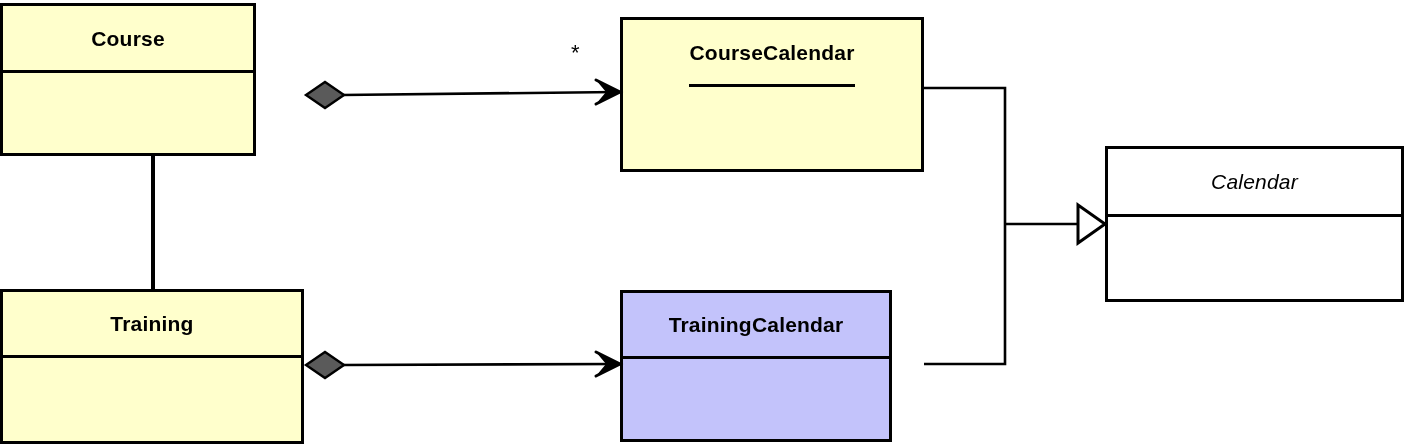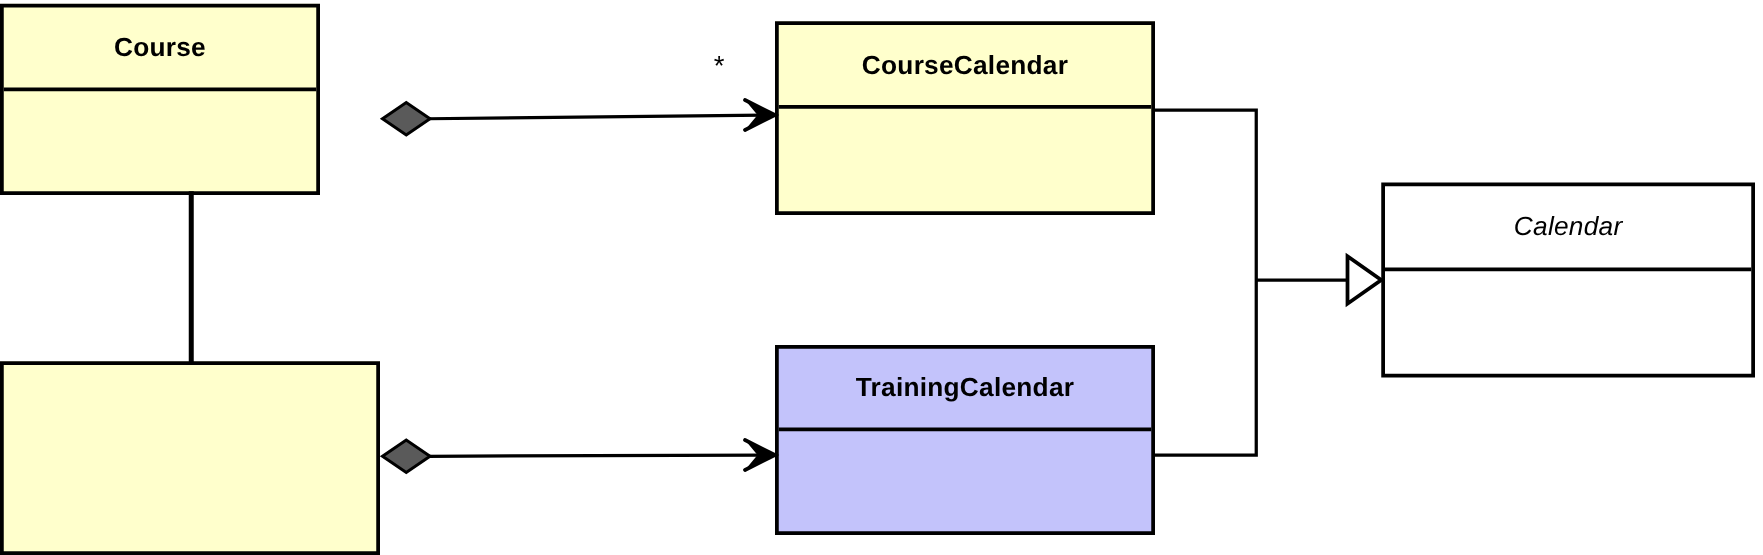--- a/index.html
+++ b/index.html
@@ -76,31 +76,34 @@
 <div id="diagram-canvas">
 
   <div class="uml-class fill-yellow" style="left:0px; top:3px; width:256px; height:153px;">
     <div class="name-compartment" style="height:67px;">
       <span class="class-title title-bold">Course</span>
     </div>
     <div class="attr-compartment"></div>
   </div>
 
   <div class="uml-class fill-yellow" style="left:0px; top:289px; width:304px; height:155px;">
+    <div class="name-compartment" style="height:66px;">
+      <span class="class-title title-bold">Training</span>
+    </div>
     <div class="attr-compartment"></div>
   </div>
 
-  <div class="uml-class fill-yellow" style="left:620px; top:17px; width:304px; height:155px;">
+  <div class="uml-class fill-yellow" style="left:620px; top:17px; width:304px; height:155px;align-items:center;">
     <div class="name-compartment" style="height:67px;">
       <span class="class-title title-semibold">CourseCalendar</span>
     </div>
     <div class="attr-compartment"></div>
   </div>
 
-  <div class="uml-class fill-purple" style="left:620px; top:276px; width:304px; height:152px;justify-content:space-between;">
+  <div class="uml-class fill-purple" style="left:620px; top:290px; width:272px; height:152px;justify-content:space-between;">
     <div class="name-compartment" style="height:66px;">
       <span class="class-title title-semibold">TrainingCalendar</span>
     </div>
     <div class="attr-compartment"></div>
   </div>
 
   <div class="uml-class fill-white" style="left:1105px; top:146px; width:299px; height:156px;gap:31px;">
     <div class="name-compartment" style="height:68px;">
       <span class="class-title title-italic">Calendar</span>
     </div>

